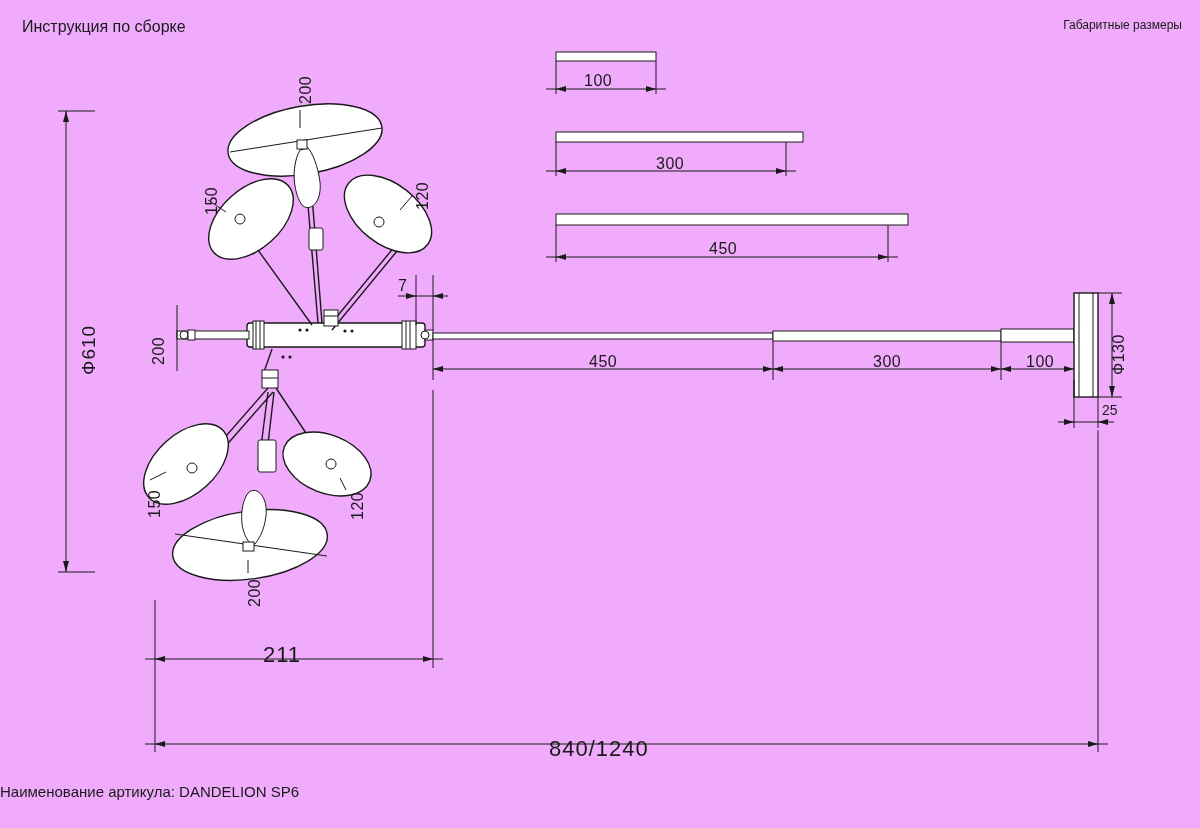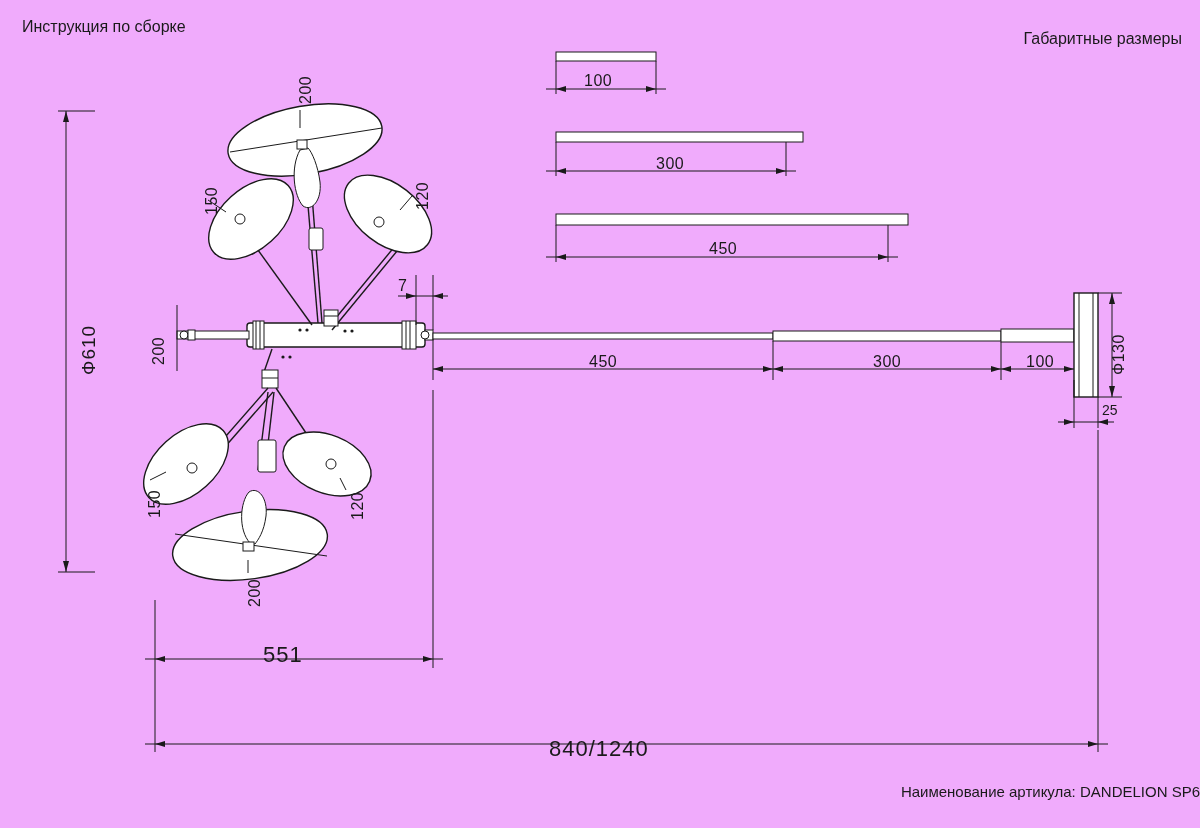--- a/index.html
+++ b/index.html
@@ -25,28 +25,27 @@
     white-space: nowrap;
   }
   .title-left {
     left: 22px;
     top: 18px;
     font-size: 16px;
   }
   .title-right {
     right: 18px;
     top: 18px;
-    font-size: 16px;
-    margin-top: 12px;
+    font-size: 12px;
   }
   .footer {
     left: 0;
     right: 0;
     top: 783px;
-    text-align: right;
+    text-align: left;
     font-size: 15px;
   }
   .dim {
     font-size: 16px;
     letter-spacing: 0.5px;
   }
   .dim-small {
     font-size: 14px;
   }
   .dim-big {
@@ -292,18 +291,18 @@
 
   <div class="lbl dim" style="left:398px; top:277px;">7</div>
 
   <div class="lbl dim" style="left:589px; top:353px;">450</div>
   <div class="lbl dim" style="left:873px; top:353px;">300</div>
   <div class="lbl dim" style="left:1026px; top:353px;">100</div>
 
   <div class="lbl dim rot90" style="left:1110px; top:375px;">Ф130</div>
   <div class="lbl dim-small" style="left:1078px; top:402px;margin-left:24px;">25</div>
 
-  <div class="lbl dim-big" style="left:263px; top:642px;">551</div>
+  <div class="lbl dim-big" style="left:263px; top:642px;">211</div>
   <div class="lbl dim-big" style="left:549px; top:736px;">840/1240</div>
 
   <div class="lbl footer">Наименование артикула: DANDELION SP6</div>
 
 </div>
 
 </body></html>

